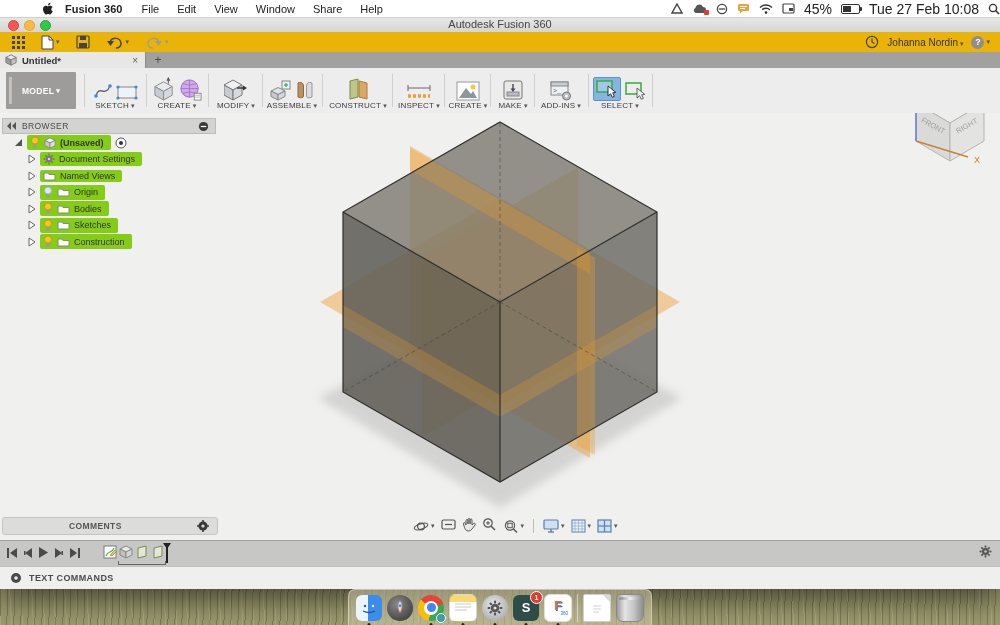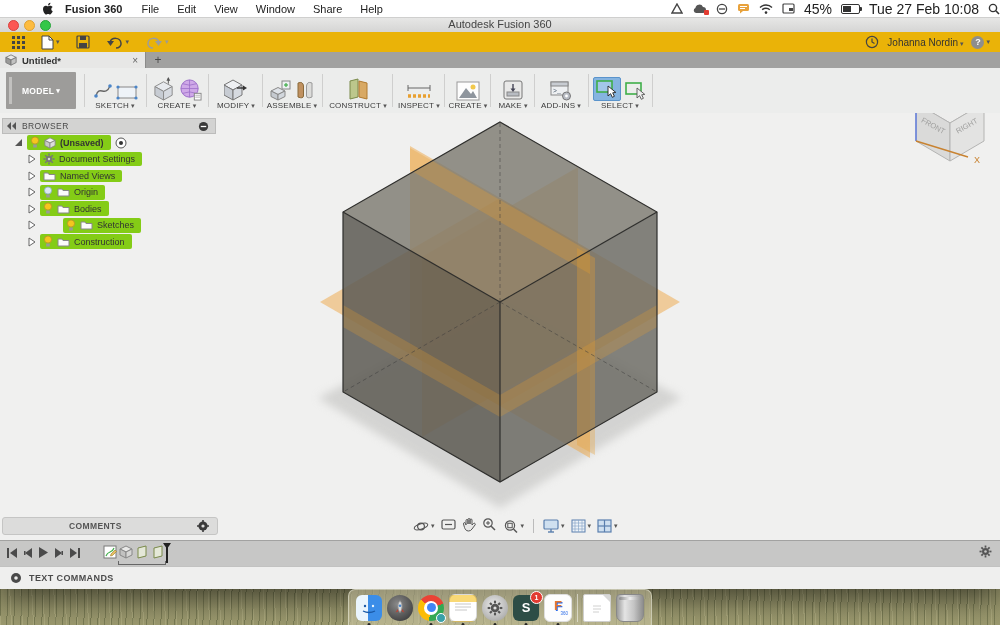--- a/index.html
+++ b/index.html
@@ -580,21 +580,21 @@
               <circle cx="5" cy="4.5" r="3.6" fill="#f5c61e" stroke="#b8912a" stroke-width=".8"></circle>
               <rect x="3.2" y="8.5" width="3.6" height="3" fill="#9a9a99"></rect>
             </svg>
           <svg width="13" height="10" viewBox="0 0 13 10">
               <path d="M1 2 h4 l1 1.5 h6 V9 H1 Z" fill="#fbfbfa" stroke="#888"></path>
             </svg>
           <span>Bodies</span>
         </span>
       </div>
 
-      <div class="brow" style="padding-left:28px;gap:23px;">
+      <div class="brow" style="padding-left:28px;">
         <span class="tri">
             <svg width="8" height="10" viewBox="0 0 8 10">
               <polygon points="1,1 7,5 1,9" fill="#fff" stroke="#666"></polygon>
             </svg>
           </span>
         <span class="pill">
           <svg width="10" height="13" viewBox="0 0 10 13">
               <circle cx="5" cy="4.5" r="3.6" fill="#f5c61e" stroke="#b8912a" stroke-width=".8"></circle>
               <rect x="3.2" y="8.5" width="3.6" height="3" fill="#9a9a99"></rect>
             </svg>

